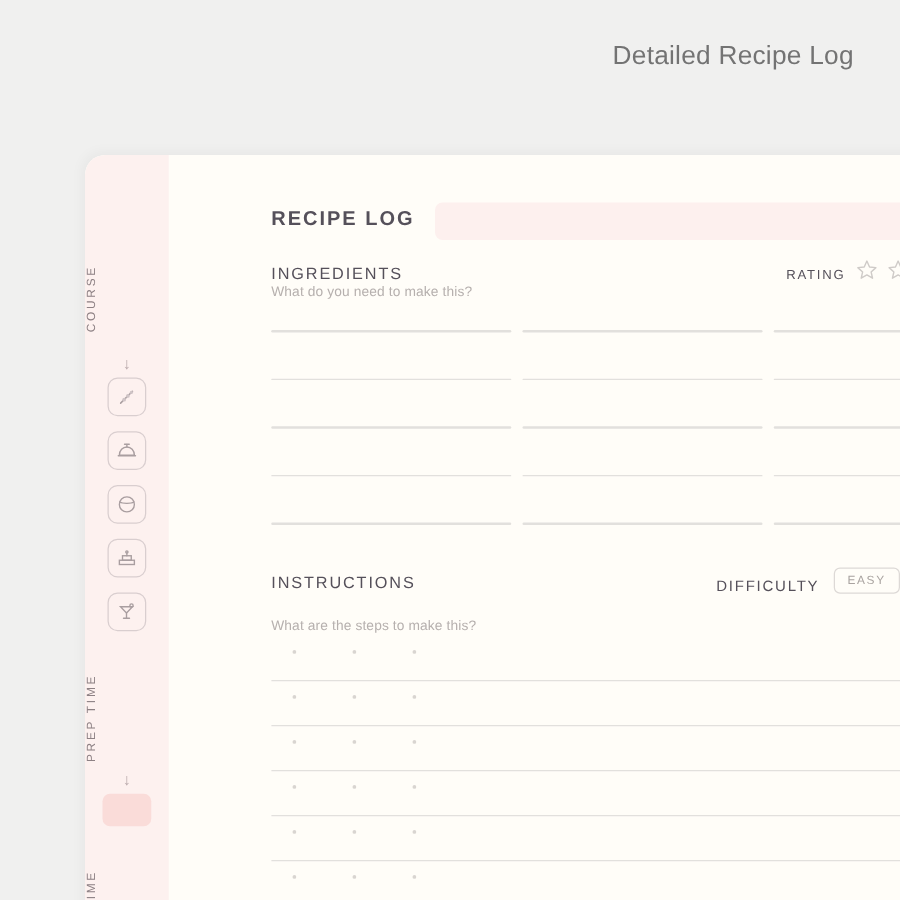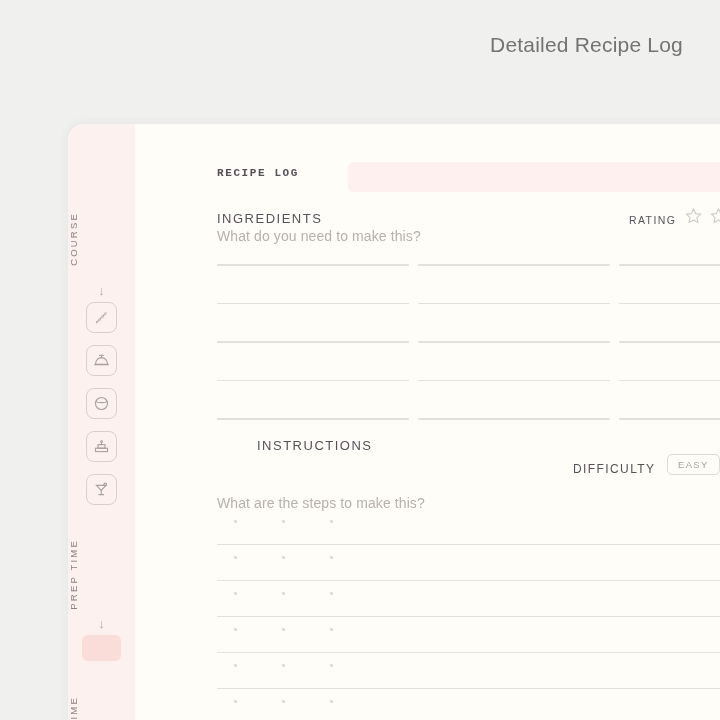--- a/index.html
+++ b/index.html
@@ -106,45 +106,44 @@
     left: 67px;
     top: 0;
     right: 0;
     height: 640px;
   }
 
   .recipe-log-label {
     position: absolute;
     left: 82px;
     top: 43px;
-    font-size: 11px;
+    font-size: 16px;
     font-weight: bold;
     letter-spacing: 1.6px;
     color: #55505a;
-    font-family: Liberation Mono, monospace;
   }
   .title-field {
     position: absolute;
     left: 213px;
     top: 38px;
     right: -60px;
     height: 30px;
     background: #fdf0ee;
     border-radius: 6px;
   }
 
   .section-head {
     position: absolute;
     font-size: 13px;
     letter-spacing: 1.5px;
     color: #55505a;
   }
   .section-sub {
     position: absolute;
-    font-size: 14px;
+    font-size: 11px;
     color: #b6b0ae;
     letter-spacing: 0.1px;
   }
 
   
   .rating-label {
     position: absolute;
     left: 494px;
     top: 90px;
     font-size: 10.5px;
@@ -342,21 +341,21 @@
       <div class="ing-line"></div>
     </div>
     <div class="ing-col" style="left:484px; width:192px;">
       <div class="ing-line"></div>
       <div class="ing-line"></div>
       <div class="ing-line"></div>
       <div class="ing-line"></div>
       <div class="ing-line"></div>
     </div>
 
-    <div class="section-head" style="left:82px; top:314px;margin-left:40px;">INSTRUCTIONS</div>
+    <div class="section-head" style="left:82px; top:334px;">INSTRUCTIONS</div>
     <div class="section-sub" style="left:82px; top:371px;">What are the steps to make this?</div>
 
     <div class="diff-label">DIFFICULTY</div>
     <div class="diff-pills">
       <span class="pill">EASY</span>
 
     </div>
 
     <div class="instr-rows">
       <div class="instr-row">

